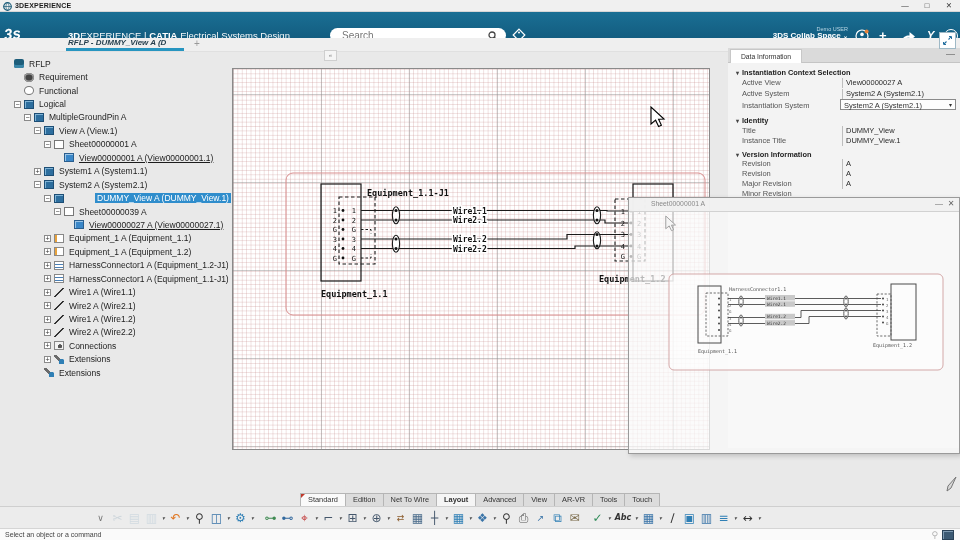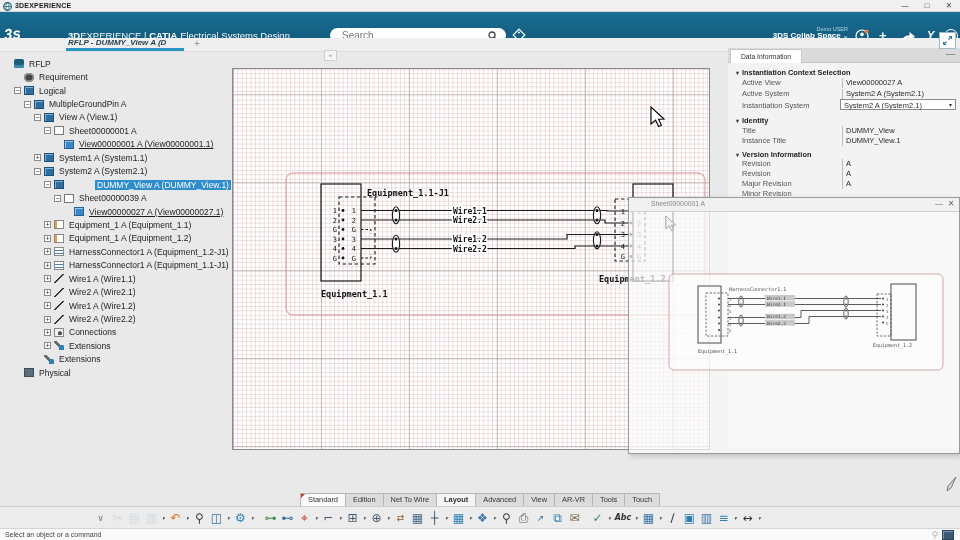--- a/index.html
+++ b/index.html
@@ -210,20 +210,25 @@
         <span class="exp none"></span>
         <span class="ti ti-rflp"></span>
         <span class="tl">RFLP</span>
       </div>
     <div class="trow" style="padding-left:10px">
         <span class="exp none"></span>
         <span class="ti ti-req"></span>
         <span class="tl">Requirement</span>
       </div>
     <div class="trow" style="padding-left:10px">
+        <span class="exp none"></span>
+        <span class="ti ti-func"></span>
+        <span class="tl">Functional</span>
+      </div>
+    <div class="trow" style="padding-left:10px">
         <span class="exp minus"></span>
         <span class="ti ti-logical"></span>
         <span class="tl">Logical</span>
       </div>
     <div class="trow" style="padding-left:20px">
         <span class="exp minus"></span>
         <span class="ti ti-system"></span>
         <span class="tl">MultipleGroundPin A</span>
       </div>
     <div class="trow" style="padding-left:30px">
@@ -313,25 +318,20 @@
       </div>
     <div class="trow" style="padding-left:40px">
         <span class="exp plus"></span>
         <span class="ti ti-ext"></span>
         <span class="tl">Extensions</span>
       </div>
     <div class="trow" style="padding-left:30px">
         <span class="exp none"></span>
         <span class="ti ti-ext"></span>
         <span class="tl">Extensions</span>
-      </div>
-    <div class="trow" style="padding-left:10px">
-        <span class="exp none"></span>
-        <span class="ti ti-phys"></span>
-        <span class="tl">Physical</span>
       </div>
   </div>
 
   <div class="collapse-h">«</div>
 
   <div class="canvas">
     <svg class="schem" width="476" height="380" viewBox="0 0 476 380">
       <rect class="frame" x="53" y="104" width="419" height="142" rx="7"></rect>
 
       <rect class="box" x="88" y="115" width="40" height="97"></rect>

